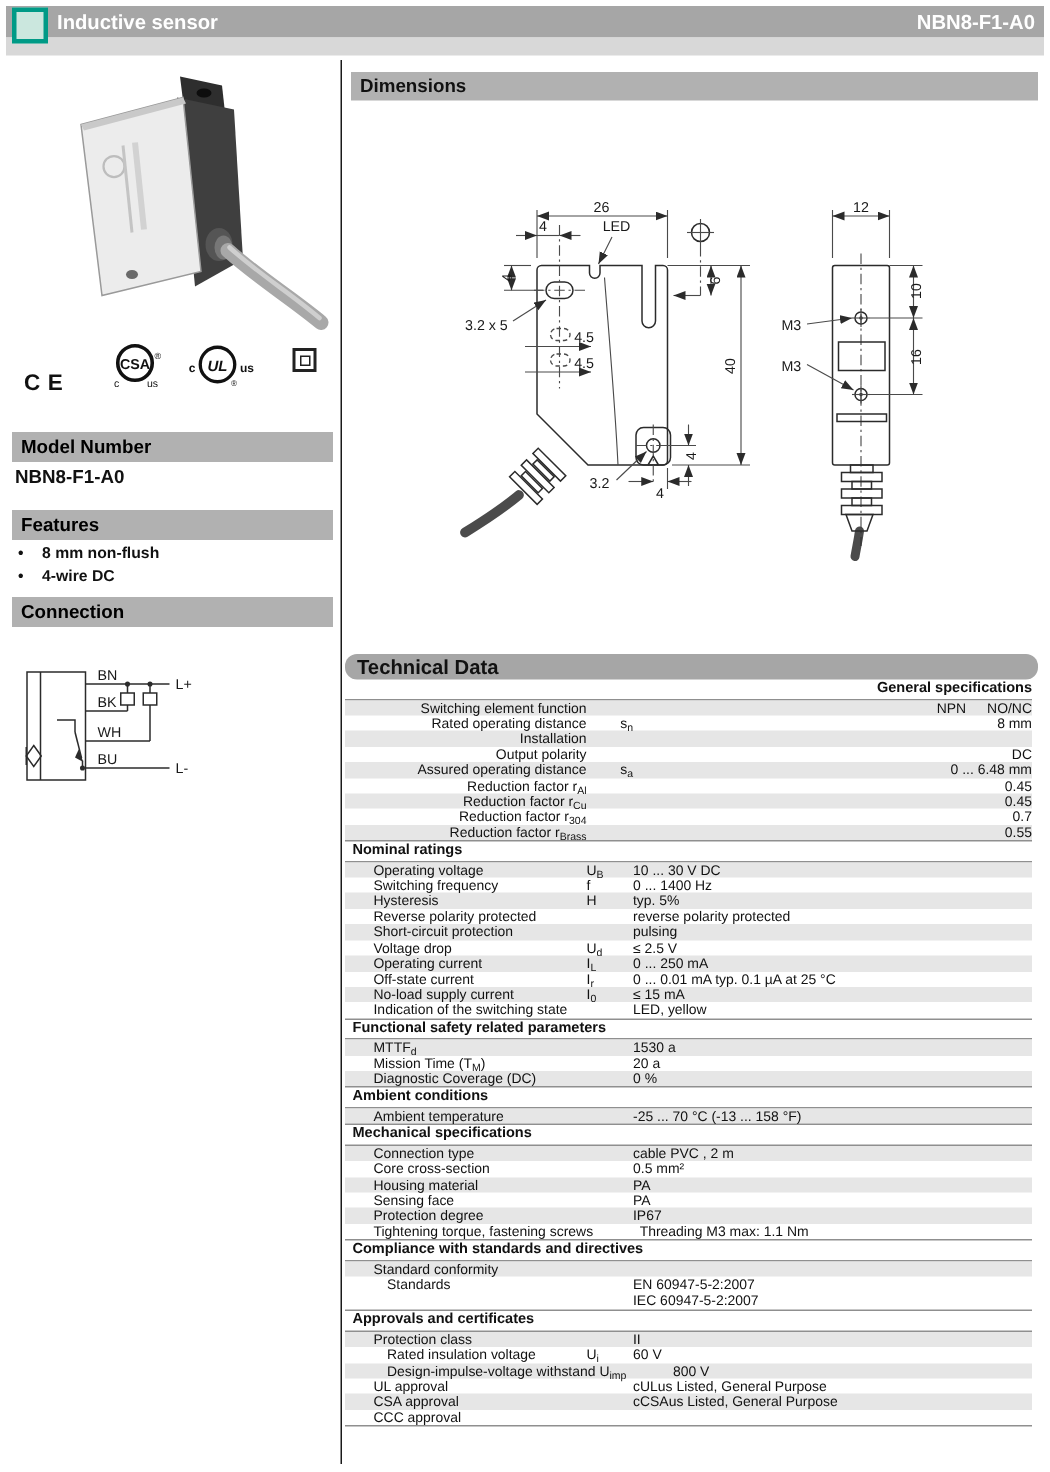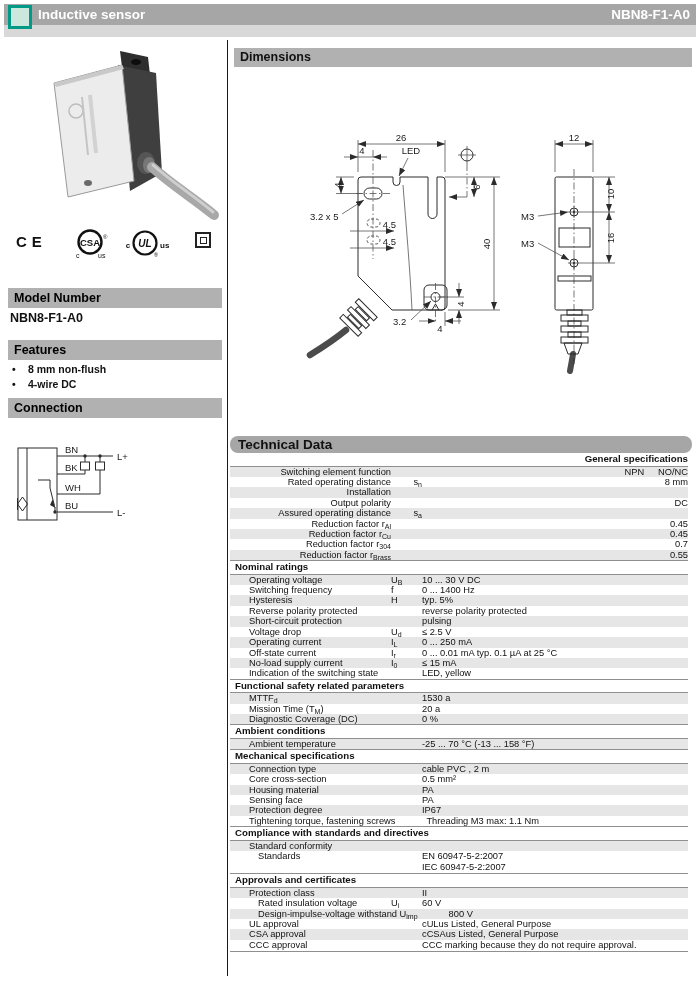--- a/index.html
+++ b/index.html
@@ -16,21 +16,21 @@
             font-weight:bold;font-size:13.5px;}
   .vdivider{position:absolute;left:227px;top:40px;width:1px;height:936px;background:#1a1a1a;}
   
   .secbar{position:absolute;left:8px;width:214px;height:20px;background:#b1b1b1;color:#000;
           font-weight:bold;font-size:12.5px;line-height:20px;padding-left:6px;box-sizing:border-box;}
   .modelval{position:absolute;left:10px;top:311px;font-weight:bold;font-size:12.5px;}
   .features{position:absolute;left:12px;top:362px;font-weight:bold;font-size:10.5px;}
   .feat-item{display:flex;line-height:15px;}
   .feat-item::before{content:"\2022";width:16px;}
   .logos{position:absolute;left:8px;top:228px;width:214px;height:32px;}
-  .ce{position:absolute;left:8px;top:5px;font-size:15px;letter-spacing:5px;font-weight:bold;}
+  .ce{position:absolute;left:8px;top:19px;font-size:15px;letter-spacing:5px;font-weight:bold;}
   .csa{position:absolute;left:62px;top:0;width:44px;height:32px;}
   .ul{position:absolute;left:110px;top:0;width:56px;height:32px;}
   .sqsq{position:absolute;left:187px;top:4px;width:16px;height:16px;box-sizing:border-box;
         border:2px solid #222;display:flex;align-items:center;justify-content:center;}
   .sqsq-in{width:7px;height:7px;box-sizing:border-box;border:1.6px solid #222;}
   .photo{position:absolute;left:8px;top:45px;width:214px;height:182px;}
   .connsvg{position:absolute;left:8px;top:428px;width:215px;height:105px;}
   
   .dimbar{position:absolute;left:234px;top:48px;width:458px;height:19px;background:#b1b1b1;
           font-weight:bold;font-size:12.5px;line-height:19px;padding-left:6px;box-sizing:border-box;}
@@ -300,20 +300,21 @@
             <div class="tc ts"></div>
           </div>
           <div class="trow">
             <div class="tc tl">Output polarity</div>
             <div class="tc ts"></div>
             <div class="tc tv">DC</div>
           </div>
           <div class="trow">
             <div class="tc tl">Assured operating distance</div>
             <div class="tc ts">s<sub>a</sub></div>
+            <div class="tc tv">0 ... 6.48 mm</div>
           </div>
           <div class="trow">
             <div class="tc tl">Reduction factor r<sub>Al</sub></div>
             <div class="tc ts"></div>
             <div class="tc tv">0.45</div>
           </div>
           <div class="trow">
             <div class="tc tl">Reduction factor r<sub>Cu</sub></div>
             <div class="tc ts"></div>
             <div class="tc tv">0.45</div>
@@ -493,20 +494,19 @@
           </div>
           <div class="trow">
             <div class="tc tl">CSA approval</div>
             <div class="tc ts"></div>
             <div class="tc tv">cCSAus Listed, General Purpose</div>
           </div>
           <div class="trow">
             <div class="tc tl">CCC approval</div>
             <div class="tc ts"></div>
             <div class="tc tv">
-              <div>CCC marking because they do not require approval.</div>
             </div>
           </div>
         </div>
       </div>
     </div>
 
 </div>
 
 </body></html>

